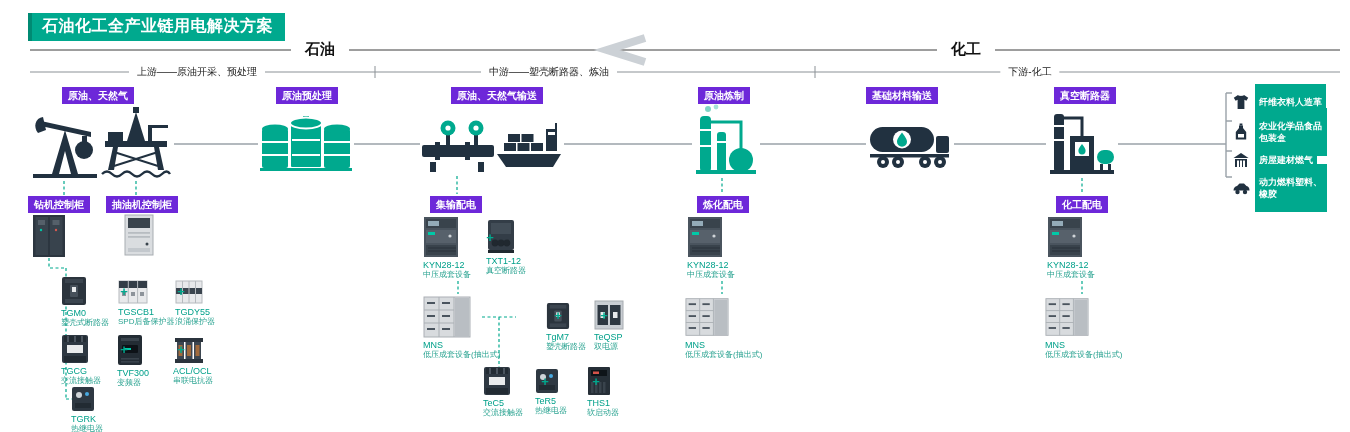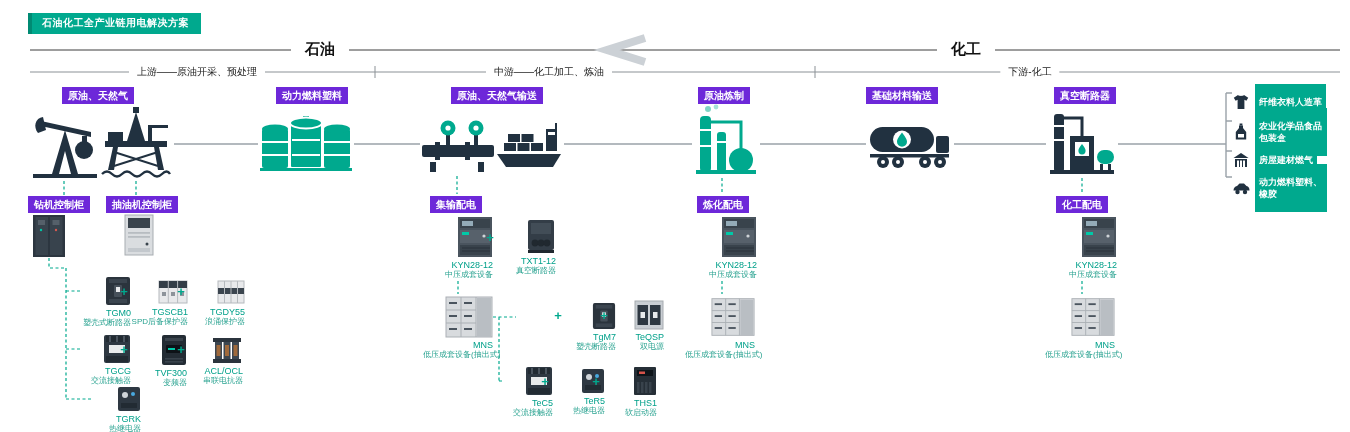--- a/index.html
+++ b/index.html
@@ -1,33 +1,33 @@
 <!DOCTYPE html>
 <html><head>
 <meta charset="utf-8">
 <style>
 *{margin:0;padding:0;box-sizing:border-box}
 body{background:#fff}
 .canvas{position:relative;width:1350px;height:432px;background:#fff;overflow:hidden;
   font-family:"Liberation Sans",sans-serif;color:#222}
 .wires{position:absolute;left:0;top:0;z-index:0}
-.title-bar{position:absolute;left:28px;top:13px;background:#00a98e;color:#fff;font-size:10px;
+.title-bar{position:absolute;left:28px;top:13px;background:#00a98e;color:#fff;font-size:16px;
   font-weight:bold;padding:3px 12px 4px 10px;letter-spacing:.5px;border-left:4px solid #008a73;z-index:3}
 .sec{position:absolute;top:40px;transform:translateX(-50%);font-size:15px;font-weight:bold;color:#111;
   background:#fff;padding:0 14px;z-index:2;white-space:nowrap}
 .stage{position:absolute;top:65px;transform:translateX(-50%);font-size:10px;color:#222;background:#fff;
   padding:0 8px;z-index:2;white-space:nowrap}
 .badge{position:absolute;background:#6d28d9;color:#fff;font-size:10px;font-weight:bold;
   padding:2px 6px;white-space:nowrap;line-height:1.3;z-index:2}
 .icon{position:absolute;z-index:1;line-height:0}
 .mini{position:absolute;display:flex;align-items:center;gap:5px;z-index:2}
 .micon{width:18px;height:18px;display:block;line-height:0}
 .mbadge{background:#00a98e;color:#fff;font-size:9px;font-weight:bold;padding:12px 4px;line-height:1.35;white-space:nowrap}
 .mbadge.wrap{white-space:normal;width:72px}
-.dev{position:absolute;width:70px;text-align:right;z-index:1}
+.dev{position:absolute;width:70px;text-align:left;z-index:1}
 .dev .img{margin:0 auto;line-height:0}
 .dev-name{font-size:9px;color:#00a08a;margin-top:2px;line-height:1.15;white-space:nowrap}
 .dev-desc{font-size:8px;color:#2aa391;line-height:1.2;white-space:nowrap}
 .plus{position:absolute;color:#00a98e;font-size:13px;font-weight:bold;transform:translate(-50%,-50%);z-index:2}
 </style>
 </head>
 <body>
 
 <div class="canvas">
 
@@ -57,25 +57,25 @@
       <path d="M1082 178 V194 M1082 281 V294"></path>
     </g>
   </svg>
 
   <div class="title-bar">石油化工全产业链用电解决方案</div>
 
   <div class="sec" style="left:320px">石油</div>
   <div class="sec" style="left:966px">化工</div>
 
   <div class="stage" style="left:197px">上游——原油开采、预处理</div>
-  <div class="stage" style="left:549px">中游——化工加工、炼油</div>
+  <div class="stage" style="left:549px">中游——塑壳断路器、炼油</div>
   <div class="stage" style="left:1030px">下游-化工</div>
 
   <div class="badge" style="left:62px;top:87px">原油、天然气</div>
-  <div class="badge" style="left:276px;top:87px">动力燃料塑料</div>
+  <div class="badge" style="left:276px;top:87px">原油预处理</div>
   <div class="badge" style="left:451px;top:87px">原油、天然气输送</div>
   <div class="badge" style="left:698px;top:87px">原油炼制</div>
   <div class="badge" style="left:866px;top:87px">基础材料输送</div>
   <div class="badge" style="left:1054px;top:87px">真空断路器</div>
 
   <span class="icon" style="left:32px;top:108px">
     <svg width="66" height="72" viewBox="0 0 66 72" fill="#213140">
         <rect x="1" y="66" width="64" height="4"></rect>
         <path d="M33 22 L20 66 h7 l6 -23 6 23 h7 Z"></path>
         <polygon points="9,13 59,24 59,29 9,18"></polygon>

